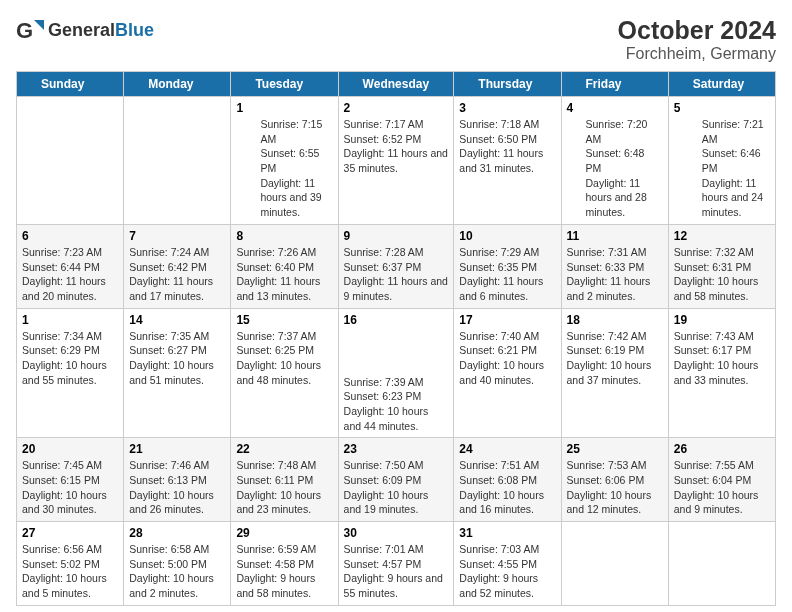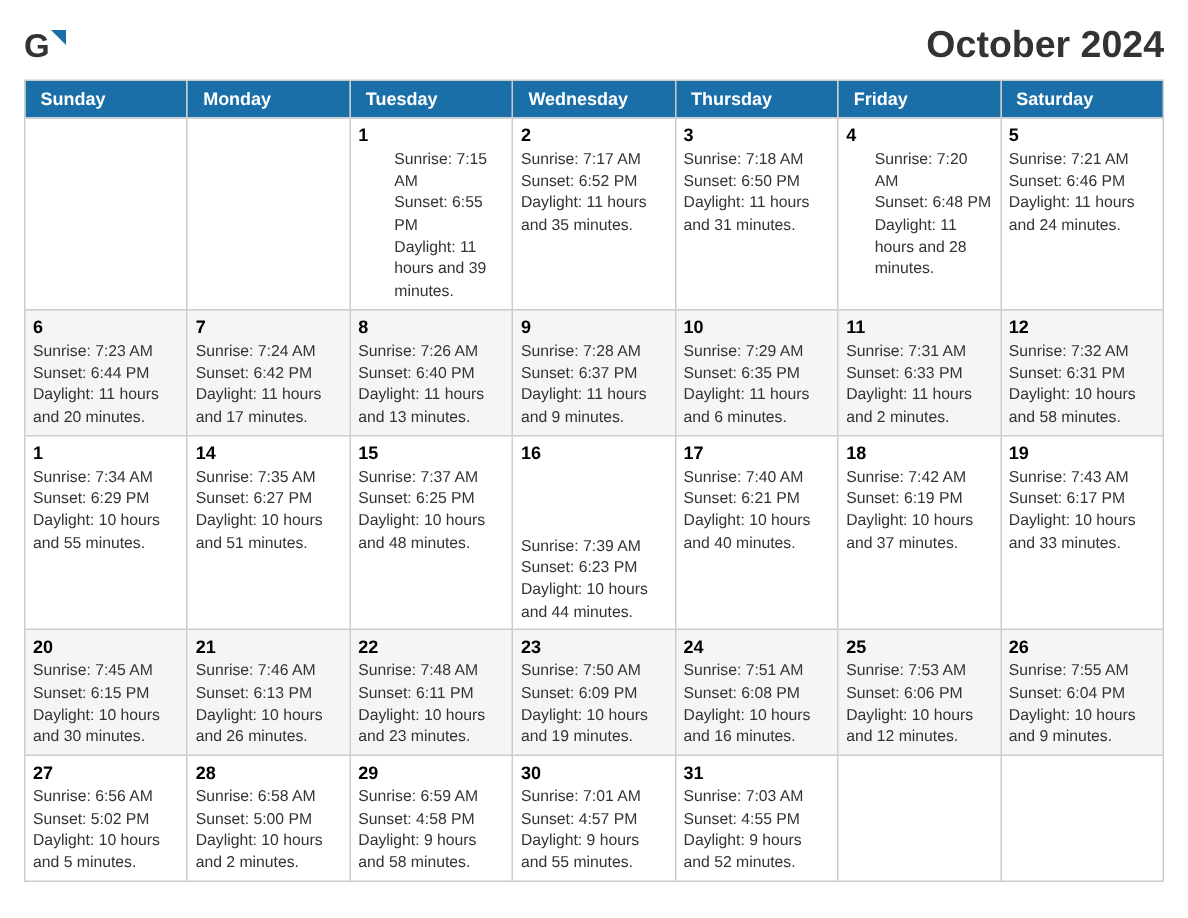--- a/index.html
+++ b/index.html
@@ -48,21 +48,21 @@
       color: #555;
     }
     .calendar {
       width: 100%;
       border-collapse: collapse;
       font-size: 11px;
     }
     .calendar th {
       background: #1a6fa8;
       color: #fff;
-      padding: 5px 10px;
+      padding: 5px 24px;
       text-align: left;
       font-size: 12px;
       border: 1px solid #ccc;
     }
     .calendar td {
       border: 1px solid #ccc;
       vertical-align: top;
       padding: 4px 5px;
       width: 107px;
       min-height: 70px;
@@ -87,23 +87,27 @@
   </style>
 </head>
 <body>
 
 <div class="header">
   <div class="logo">
     <svg class="logo-icon" viewBox="0 0 28 28" xmlns="http://www.w3.org/2000/svg">
       <text x="0" y="22" font-size="22" font-weight="bold" fill="#333">G</text>
       <polygon points="18,4 28,4 28,14" fill="#1a6fa8"></polygon>
     </svg>
+    <div>
+      <span class="logo-text-general">General</span><span class="logo-text-blue">Blue</span>
+    </div>
   </div>
   <div class="title-block">
     <div class="month-title">October 2024</div>
+    <div class="location-title">Forchheim, Germany</div>
   </div>
 </div>
 
 <table class="calendar">
   <thead>
     <tr>
     <th>Sunday</th>
         <th>Monday</th>
         <th>Tuesday</th>
         <th>Wednesday</th>
@@ -135,21 +139,21 @@
 Daylight: 11 hours and 31 minutes.</div>
         </td>
         <td>
           <div class="day-number">4</div>
           <div class="day-info" style="white-space: pre-line; margin-left: 19px;">Sunrise: 7:20 AM
 Sunset: 6:48 PM
 Daylight: 11 hours and 28 minutes.</div>
         </td>
         <td>
           <div class="day-number">5</div>
-          <div class="day-info" style="white-space: pre-line;">Sunrise: 7:21 AM
+          <div class="day-info" style="white-space: pre-line; margin-left: 28px;">Sunrise: 7:21 AM
 Sunset: 6:46 PM
 Daylight: 11 hours and 24 minutes.</div>
         </td>
       </tr>
       <tr>
         <td>
           <div class="day-number">6</div>
           <div class="day-info" style="white-space: pre-line;">Sunrise: 7:23 AM
 Sunset: 6:44 PM
 Daylight: 11 hours and 20 minutes.</div>

